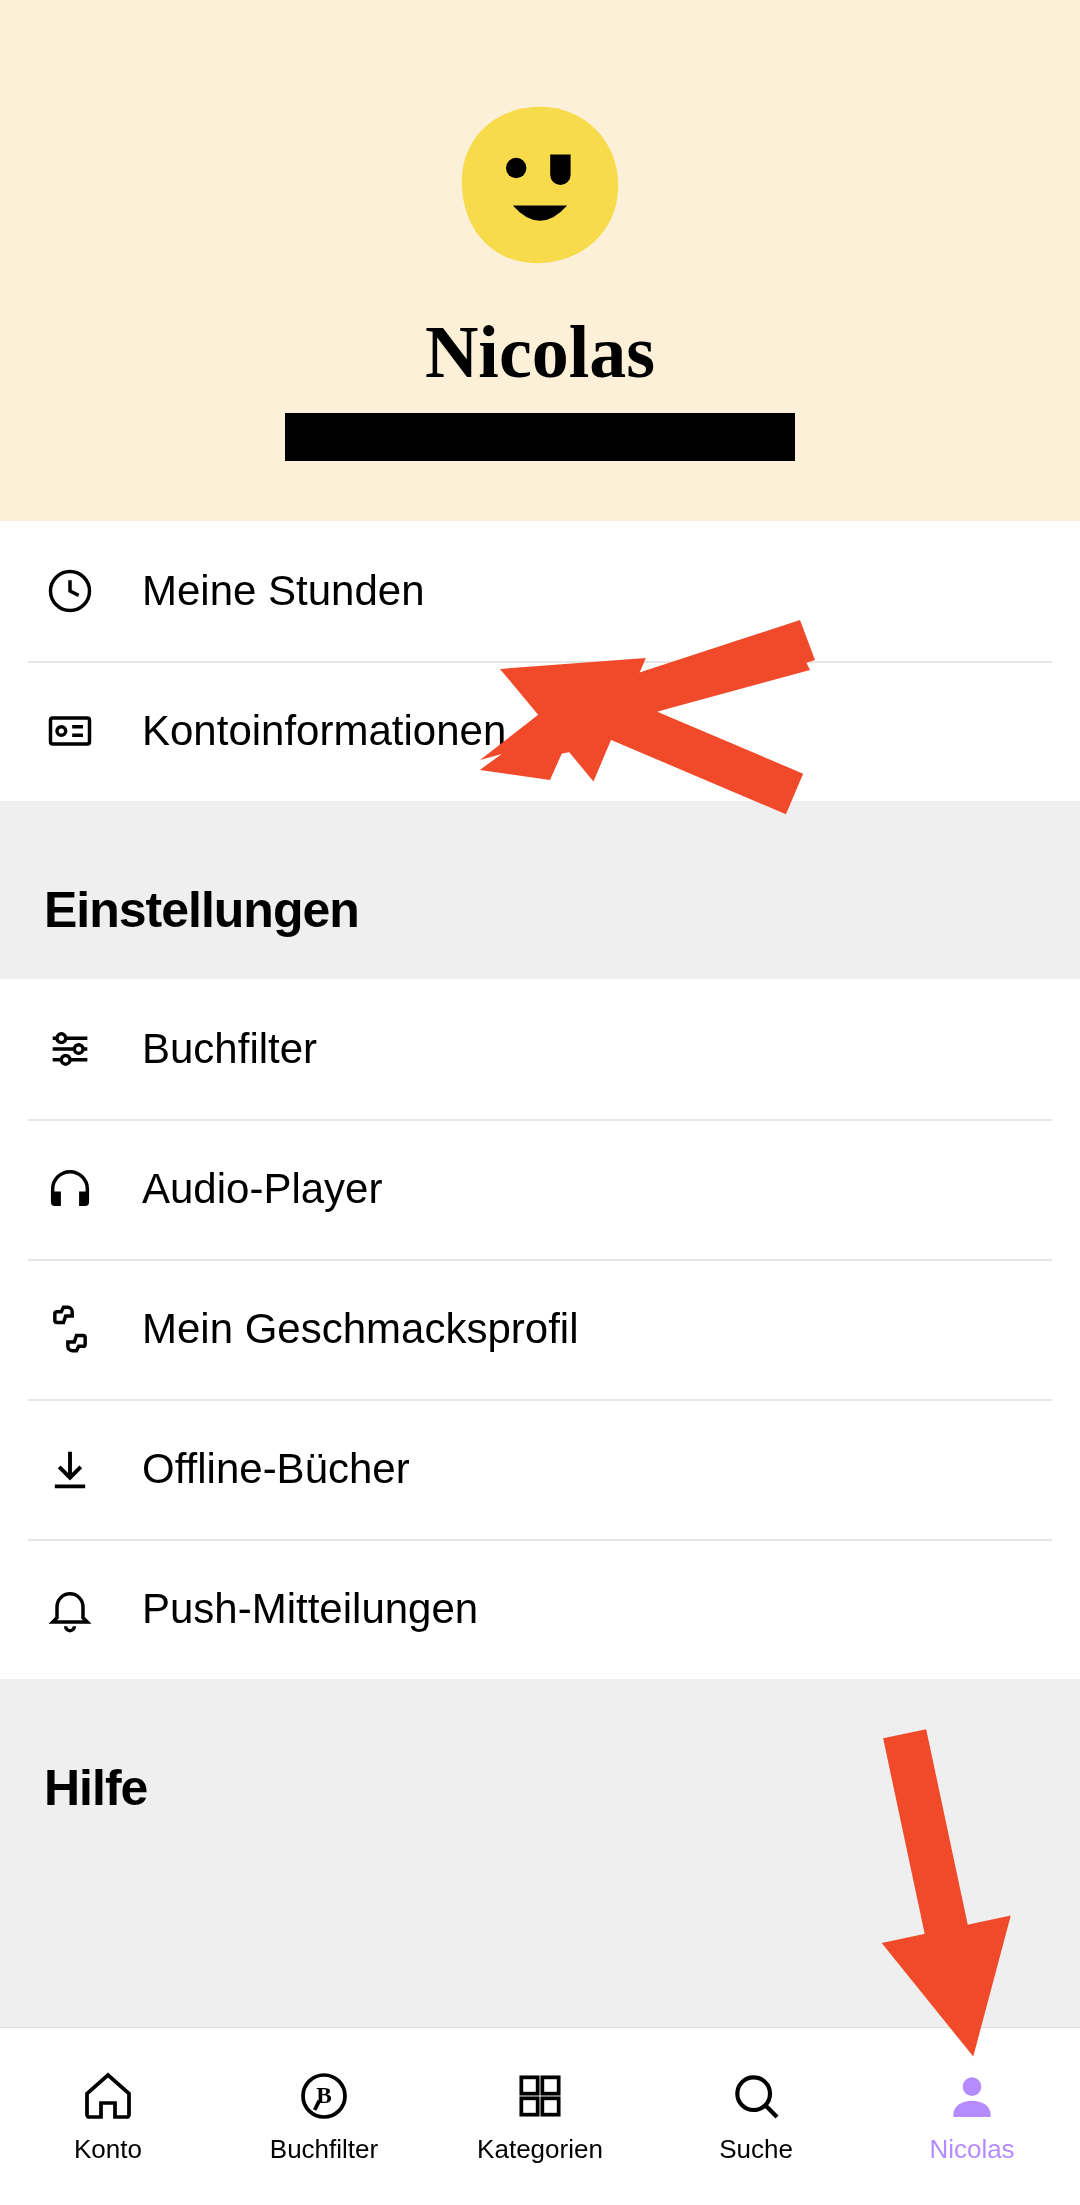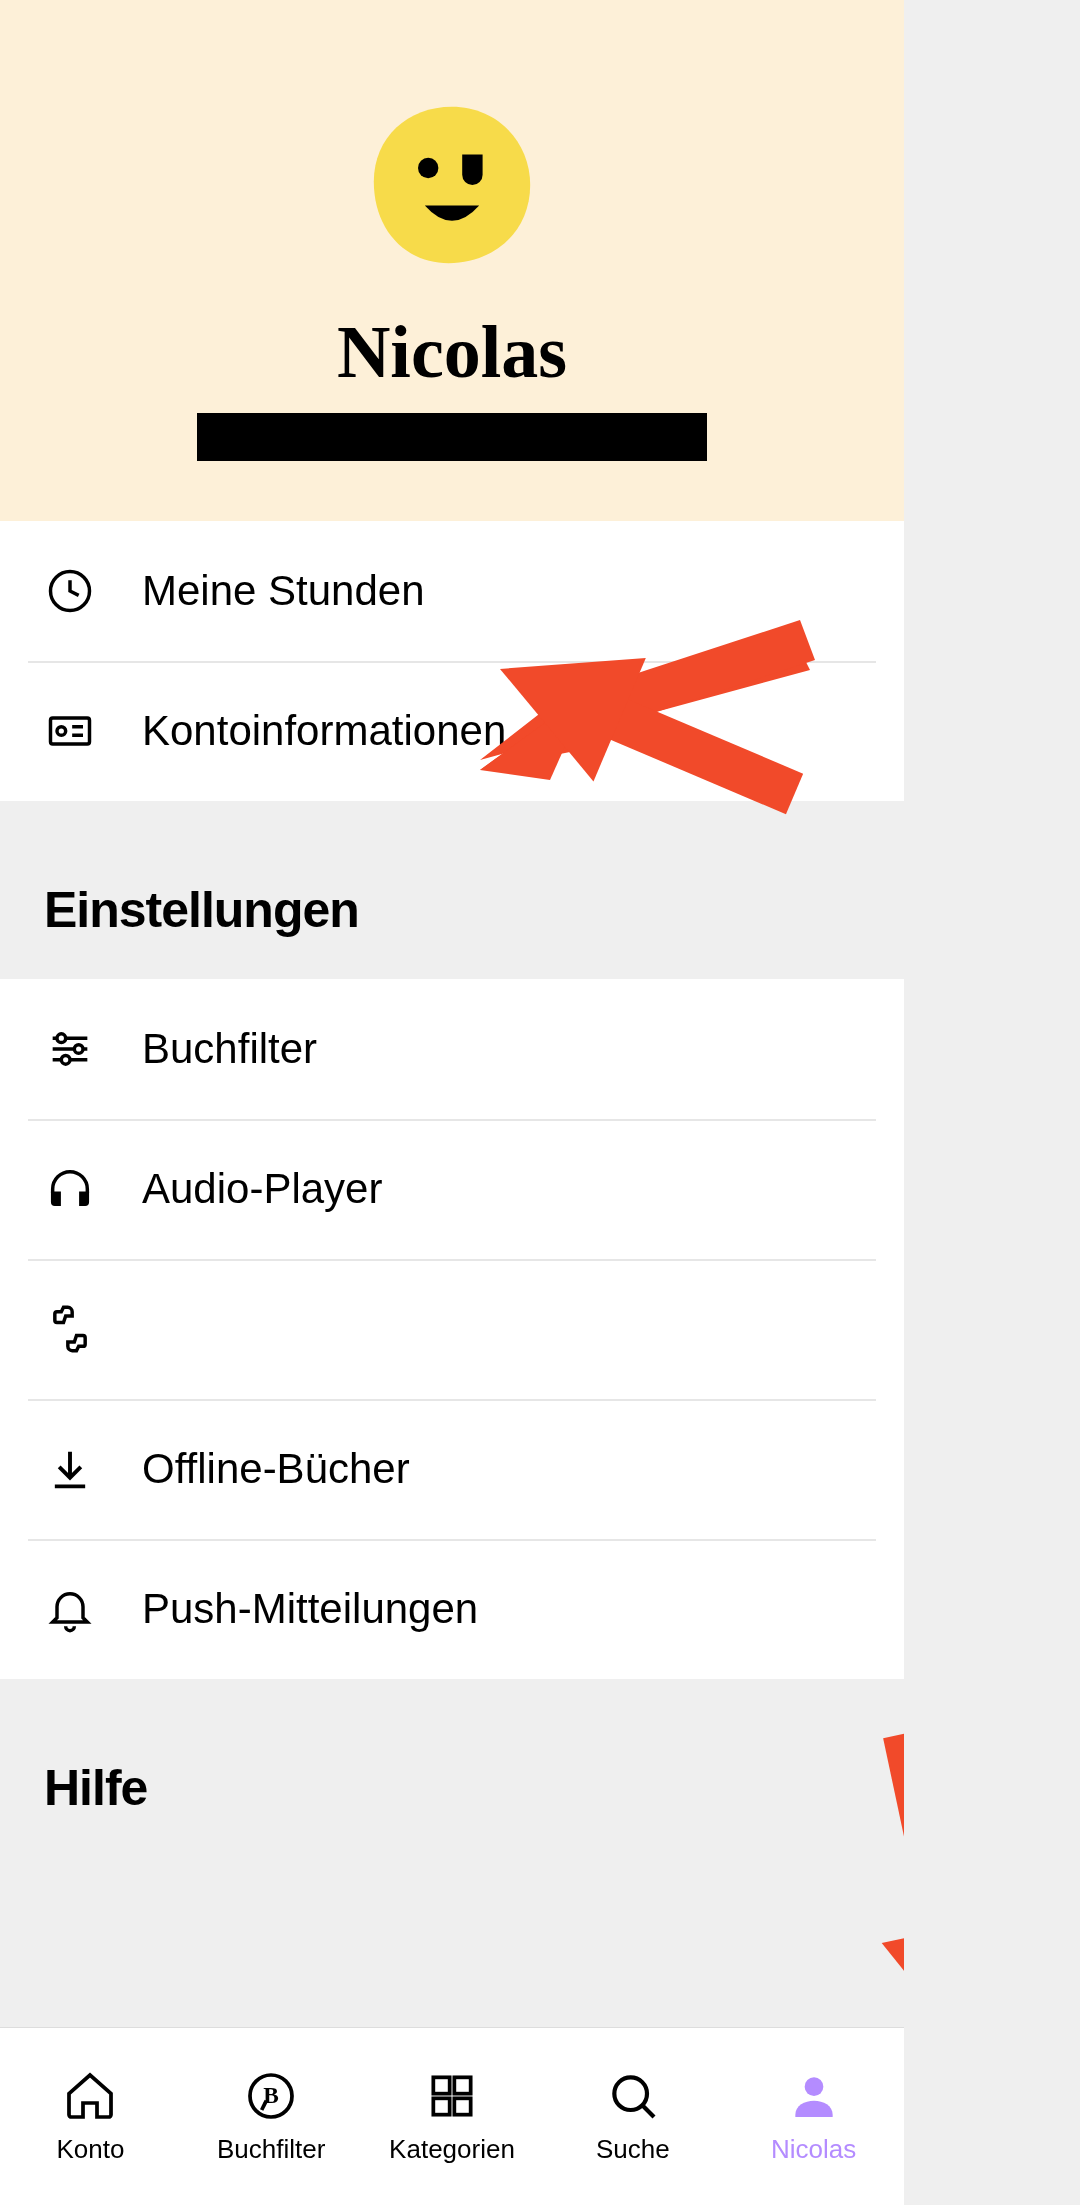--- a/index.html
+++ b/index.html
@@ -1,17 +1,17 @@
 <!DOCTYPE html>
 <html><head>
 <meta charset="utf-8">
 <style>
   * { box-sizing: border-box; margin: 0; padding: 0; }
   html, body { width: 1080px; height: 2205px; font-family: -apple-system, Helvetica, Arial, sans-serif; background: #efefef; }
-  .screen { width: 904px; height: 2205px; position: relative; overflow: hidden; background:#efefef; }
+  .screen { width: 1080px; height: 2205px; position: relative; overflow: hidden; background:#efefef; }
   .header { background: #fdf0d8; padding-top: 100px; padding-bottom: 60px; text-align: center; }
   .avatar-wrap { display:flex; justify-content:center; }
   .avatar { width: 170px; height: 170px; }
   .username { font-family: Georgia, 'Times New Roman', serif; font-weight: 700; font-size: 74px; margin-top: 40px; color:#000; }
   .redact { width: 510px; height: 48px; background:#000; margin: 18px auto 0; }
   .section-header { padding: 80px 44px 40px; background:#efefef; }
   .section-title { font-size: 50px; font-weight: 800; color:#000; letter-spacing:-1px; }
   .list { background:#fff; }
   .row { display:flex; align-items:center; height: 140px; padding: 0 44px; position:relative;text-align:center; }
   .row + .row::before { content:""; position:absolute; top:0; left:28px; right:28px; height:2px; background:#e6e6e6; }
@@ -94,20 +94,21 @@
       </span>
       <span class="label">Audio-Player</span>
     </div>
     <div class="row">
       <span class="ico">
         <svg viewBox="0 0 24 24" width="52" height="52" fill="none" stroke="currentColor" stroke-width="1.6">
           <path d="M6 4h2l1-2h2a2 2 0 0 1 2 2v2h-3l-1 3H6a1 1 0 0 1-1-1V5a1 1 0 0 1 1-1z"></path>
           <path d="M18 20h-2l-1 2h-2a2 2 0 0 1-2-2v-2h3l1-3h3a1 1 0 0 1 1 1v3a1 1 0 0 1-1 1z"></path>
         </svg>
       </span>
+      <span class="label">Mein Geschmacksprofil</span>
     </div>
     <div class="row">
       <span class="ico">
         <svg viewBox="0 0 24 24" width="52" height="52" fill="none" stroke="currentColor" stroke-width="1.8">
           <path d="M12 4v12M7 11l5 5 5-5M5 20h14"></path>
         </svg>
       </span>
       <span class="label">Offline-Bücher</span>
     </div>
     <div class="row">

